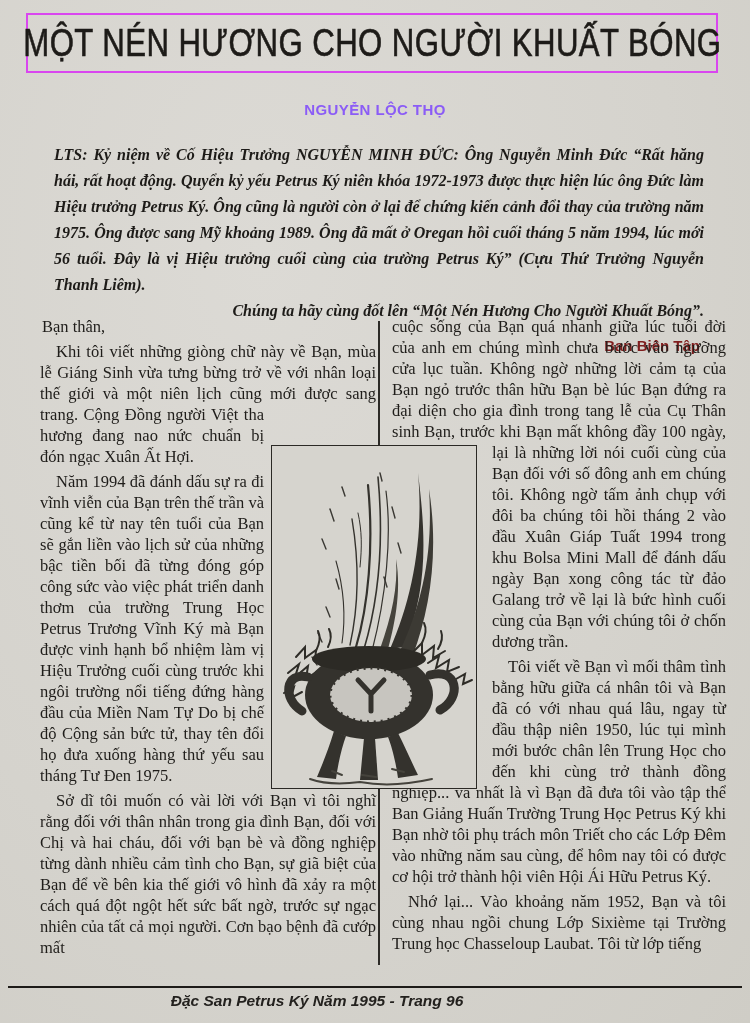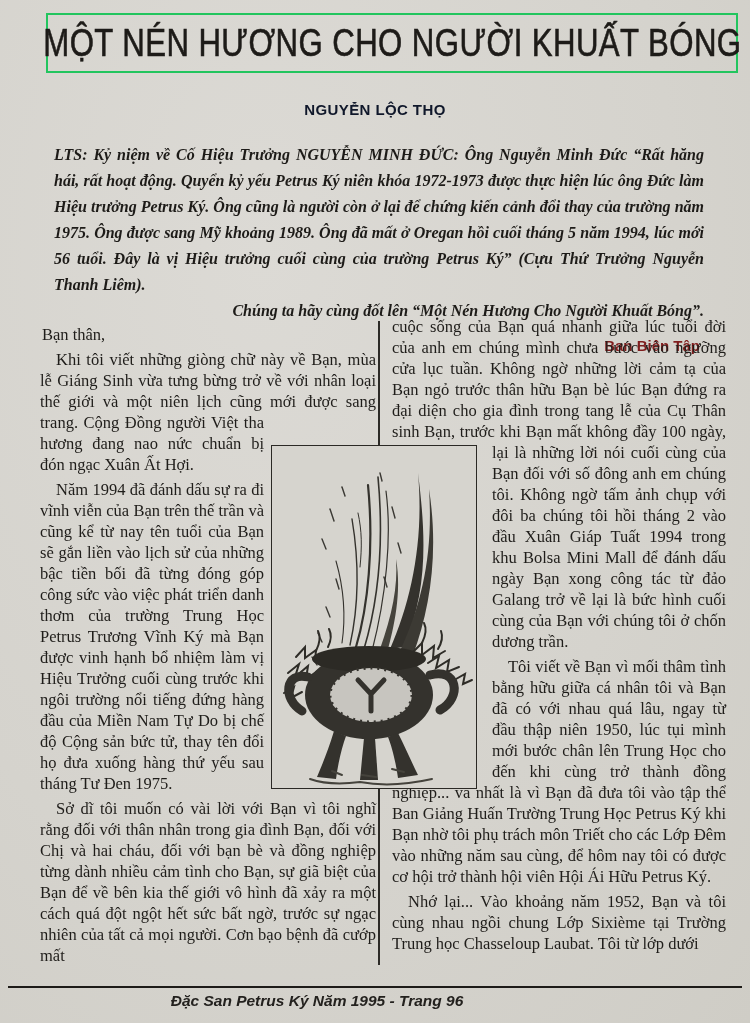--- a/index.html
+++ b/index.html
@@ -7,41 +7,41 @@
     width: 750px; height: 1023px;
     overflow: hidden;
     background: radial-gradient(ellipse at 35% 25%, #dcdad5 0%, #d5d3cd 60%, #cfcdc6 100%);
     font-family: "Liberation Serif", serif;
     color: #211f1c;
   }
   .abs { position: absolute; }
 
   
   .title-box {
-    left: 46px; top: 13px; width: 688px; height: 56px;
-    border: 2px solid #22c55e;
+    left: 26px; top: 13px; width: 688px; height: 56px;
+    border: 2px solid #d946ef;
     display: flex; align-items: center; justify-content: center;
     background: transparent;
   }
   .title-text {
     font-family: "Liberation Sans", sans-serif;
     font-size: 39px; font-weight: 400; letter-spacing: 0.5px;
     -webkit-text-stroke: 0.6px #1d1b18;
     white-space: nowrap;
     transform: scaleX(0.80); transform-origin: center center;
     color: #1d1b18;
   }
 
   
   .author {
     left: 0; top: 101px; width: 750px;
     text-align: center;
     font-family: "Liberation Sans", sans-serif;
     font-weight: 700; font-size: 15px; letter-spacing: 0.4px;
-    color: #0f172a;
+    color: #8b5cf6;
   }
 
   
   .lts {
     left: 54px; top: 142px; width: 650px;
     font-family: "Liberation Serif", serif;
     font-style: italic; font-weight: 700;
     font-size: 16px; line-height: 26px;
     text-align: justify;
     color: #1d1b18;
@@ -55,21 +55,21 @@
     color: #7f1d1d;
   }
 
   
   .col {
     top: 316px;
     font-size: 16.5px; line-height: 21px;
     text-align: justify;
     color: #1f1d1a;
   }
-  .col-left  { left: 40px;  width: 336px; z-index: 1; margin-top: 8px; }
+  .col-left  { left: 40px;  width: 336px; z-index: 1; }
   .col-right { left: 392px; width: 334px; z-index: 1; }
   .col p { margin: 0 0 4px 0; text-indent: 16px; }
   .col p.no-indent { text-indent: 0; }
   .salutation { text-indent: 2px !important; }
 
   
   .sp-r { float: right; width: 112px; height: 356px; }
   .sp-l { float: left;  width: 100px; height: 334px; }
 
   
@@ -117,21 +117,21 @@
 <div class="abs col col-left">
   <p class="no-indent salutation">Bạn thân,</p>
   <p><span>Khi tôi viết những giòng chữ này về Bạn, mùa lễ Giáng Sinh vừa tưng bừng trở về với nhân loại thế giới và một niên lịch cũng mới được sang trang. Cộng Đồng người Việt tha</span> <span class="sp-r"></span><span>hương đang nao nức chuẩn bị đón ngạc Xuân Ất Hợi.</span></p>
   <p>Năm 1994 đã đánh dấu sự ra đi vĩnh viễn của Bạn trên thế trần và cũng kể từ nay tên tuổi của Bạn sẽ gắn liền vào lịch sử của những bậc tiền bối đã từng đóng góp công sức vào việc phát triển danh thơm của trường Trung Học Petrus Trương Vĩnh Ký mà Bạn được vinh hạnh bổ nhiệm làm vị Hiệu Trưởng cuối cùng trước khi ngôi trường nổi tiếng đứng hàng đầu của Miền Nam Tự Do bị chế độ Cộng sản bức tử, thay tên đổi họ đưa xuống hàng thứ yếu sau tháng Tư Đen 1975.</p>
   <p>Sở dĩ tôi muốn có vài lời với Bạn vì tôi nghĩ rằng đối với thân nhân trong gia đình Bạn, đối với Chị và hai cháu, đối với bạn bè và đồng nghiệp từng dành nhiều cảm tình cho Bạn, sự giã biệt của Bạn để về bên kia thế giới vô hình đã xảy ra một cách quá đột ngột hết sức bất ngờ, trước sự ngạc nhiên của tất cả mọi người. Cơn bạo bệnh đã cướp mất</p>
 </div>
 
 <div class="abs col col-right">
   <p class="no-indent"><span>cuộc sống của Bạn quá nhanh giữa lúc tuổi đời của anh em chúng mình chưa bước vào ngưỡng cửa lục tuần. Không ngờ những lời cảm tạ của Bạn ngỏ trước thân hữu Bạn bè lúc Bạn đứng ra đại diện cho gia đình trong tang lễ của Cụ Thân sinh Bạn, trước khi Bạn mất không đầy</span> <span class="sp-l"></span><span>100 ngày, lại là những lời nói cuối cùng của Bạn đối với số đông anh em chúng tôi. Không ngờ tấm ảnh chụp với đôi ba chúng tôi hồi tháng 2 vào đầu Xuân Giáp Tuất 1994 trong khu Bolsa Mini Mall để đánh dấu ngày Bạn xong công tác từ đảo Galang trở về lại là bức hình cuối cùng của Bạn với chúng tôi ở chốn dương trần.</span></p>
   <p>Tôi viết về Bạn vì mối thâm tình bằng hữu giữa cá nhân tôi và Bạn đã có với nhau quá lâu, ngay từ đầu thập niên 1950, lúc tụi mình mới bước chân lên Trung Học cho đến khi cùng trở thành đồng nghiệp... và nhất là vì Bạn đã đưa tôi vào tập thể Ban Giảng Huấn Trường Trung Học Petrus Ký khi Bạn nhờ tôi phụ trách môn Triết cho các Lớp Đêm vào những năm sau cùng, để hôm nay tôi có được cơ hội trở thành hội viên Hội Ái Hữu Petrus Ký.</p>
-  <p>Nhớ lại... Vào khoảng năm 1952, Bạn và tôi cùng nhau ngồi chung Lớp Sixième tại Trường Trung học Chasseloup Laubat. Tôi từ lớp dưới</p>
+  <p>Nhớ lại... Vào khoảng năm 1952, Bạn và tôi cùng nhau ngồi chung Lớp Sixième tại Trường Trung học Chasseloup Laubat. Tôi từ lớp tiếng</p>
 </div>
 
 <div class="abs image-box">
   <svg viewBox="0 0 204 340">
 
     <g stroke="#34322d" fill="none" stroke-linecap="round">
       <path d="M84,200 C96,160 102,100 96,38" stroke-width="2.2"></path>
       <path d="M92,202 C106,155 112,95 106,30" stroke-width="1.6"></path>
       <path d="M78,198 C86,162 88,120 80,72" stroke-width="1.4"></path>
       <path d="M70,196 C74,168 72,142 64,114" stroke-width="1.1"></path>

